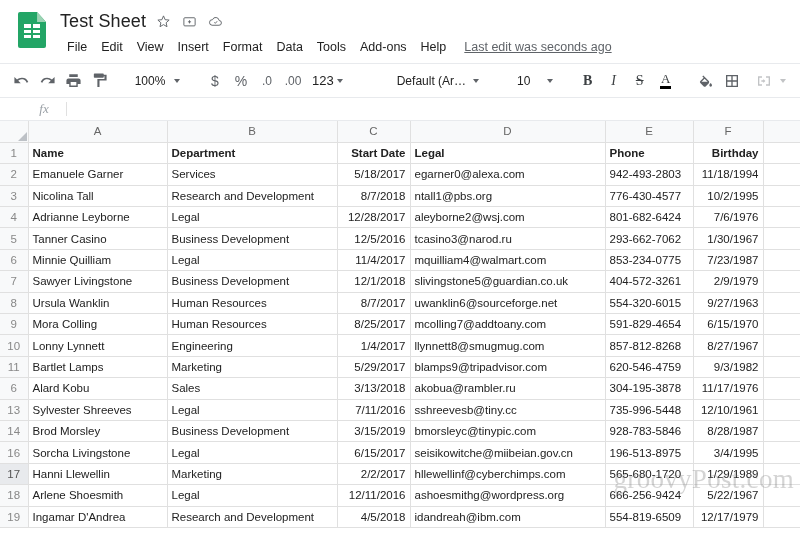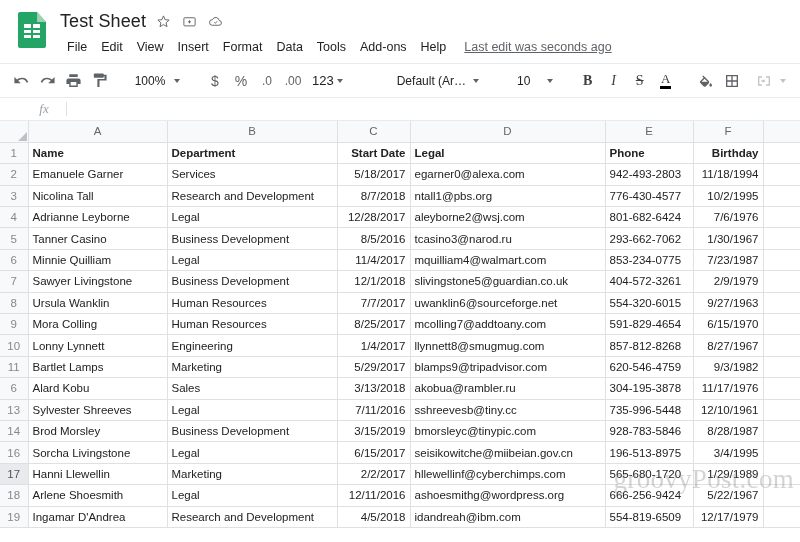--- a/index.html
+++ b/index.html
@@ -328,21 +328,21 @@
           <td class="cell colC num">12/28/2017</td>
           <td class="cell colD">aleyborne2@wsj.com</td>
           <td class="cell colE">801-682-6424</td>
           <td class="cell colF num">7/6/1976</td>
           <td class="cell colG"></td>
         </tr>
         <tr>
           <td class="rowhdr">5</td>
           <td class="cell colA">Tanner Casino</td>
           <td class="cell colB">Business Development</td>
-          <td class="cell colC num">8/5/2016</td>
+          <td class="cell colC num">12/5/2016</td>
           <td class="cell colD">tcasino3@narod.ru</td>
           <td class="cell colE">293-662-7062</td>
           <td class="cell colF num">1/30/1967</td>
           <td class="cell colG"></td>
         </tr>
         <tr>
           <td class="rowhdr">6</td>
           <td class="cell colA">Minnie Quilliam</td>
           <td class="cell colB">Legal</td>
           <td class="cell colC num">11/4/2017</td>
@@ -358,21 +358,21 @@
           <td class="cell colC num">12/1/2018</td>
           <td class="cell colD">slivingstone5@guardian.co.uk</td>
           <td class="cell colE">404-572-3261</td>
           <td class="cell colF num">2/9/1979</td>
           <td class="cell colG"></td>
         </tr>
         <tr>
           <td class="rowhdr">8</td>
           <td class="cell colA">Ursula Wanklin</td>
           <td class="cell colB">Human Resources</td>
-          <td class="cell colC num">7/7/2017</td>
+          <td class="cell colC num">8/7/2017</td>
           <td class="cell colD">uwanklin6@sourceforge.net</td>
           <td class="cell colE">554-320-6015</td>
           <td class="cell colF num">9/27/1963</td>
           <td class="cell colG"></td>
         </tr>
         <tr>
           <td class="rowhdr">9</td>
           <td class="cell colA">Mora Colling</td>
           <td class="cell colB">Human Resources</td>
           <td class="cell colC num">8/25/2017</td>

